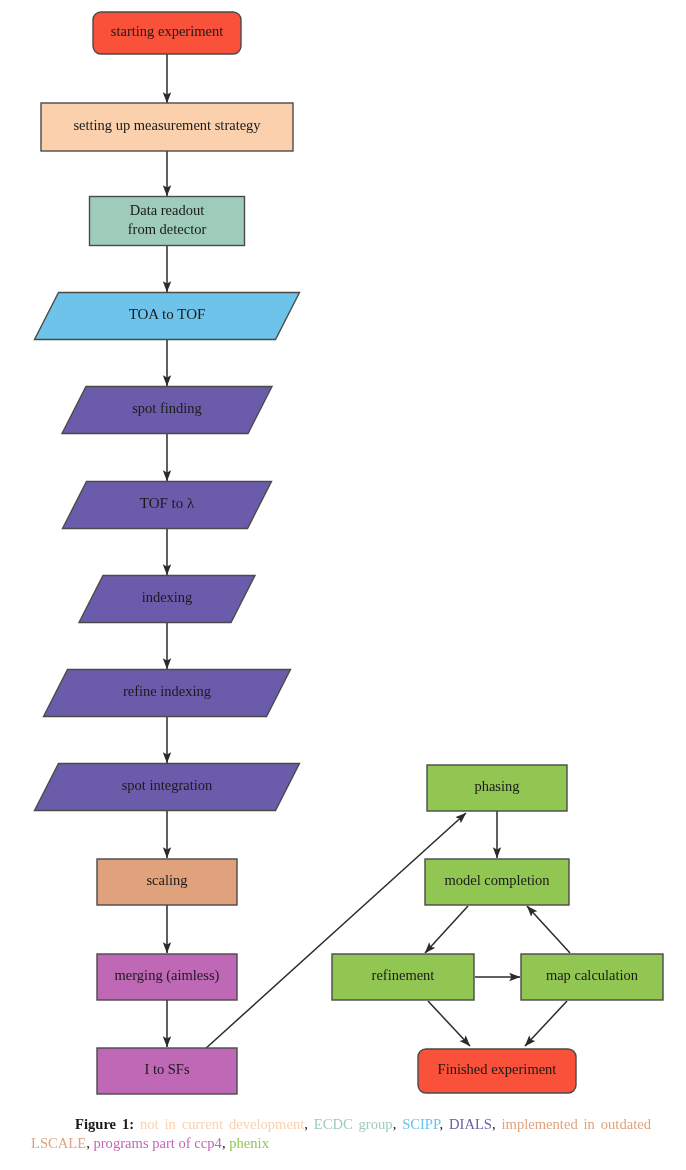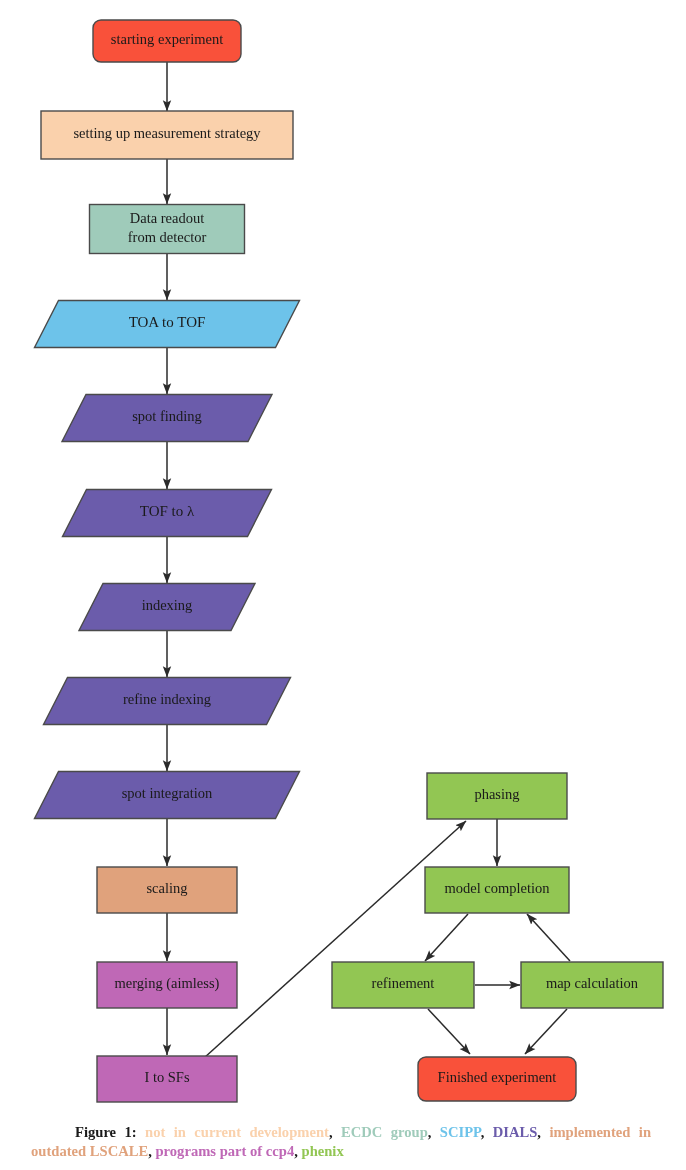--- a/index.html
+++ b/index.html
@@ -8,21 +8,21 @@
     background: #ffffff;
   }
   body {
     width: 686px; height: 1170px;
     position: relative;
     font-family: "Liberation Serif", "DejaVu Serif", serif;
     overflow: hidden;
   }
   #figure-root {
     position: absolute;
-    left: 0; top: 8px;
+    left: 0; top: 0;
     width: 686px; height: 952px; padding-left: 48px;
   }
   #flow-svg {
     position: absolute;
     left: 0; top: 0;
     width: 686px; height: 1110px;
   }
   .node-label {
     font-family: "Liberation Serif", "DejaVu Serif", serif;
     fill: #1a1a1a;
@@ -43,21 +43,21 @@
     left: 31px;
     top: 1115px;
     width: 620px;
     font-family: "Liberation Serif", "DejaVu Serif", serif;
     font-size: 14.6px;
     line-height: 19px;
     color: #1a1a1a;
     text-align: justify;
   }
   #caption .figlabel { font-weight: bold; margin-left: 44px; }
-  .cap-seg { white-space: normal; font-weight: bold; }
+  .cap-seg { white-space: normal; }
 </style>
 </head>
 <body>
 
 <div id="figure-root">
 
   <svg id="flow-svg" viewBox="0 0 686 1110">
     <defs>
       <marker id="arrowhead" markerWidth="9" markerHeight="9" refX="7.2" refY="3.1" orient="auto" markerUnits="strokeWidth">
         <path d="M0,0.3 L7.4,3.1 L0,5.9 L1.5,3.1 Z" fill="#2b2b2b"></path>

